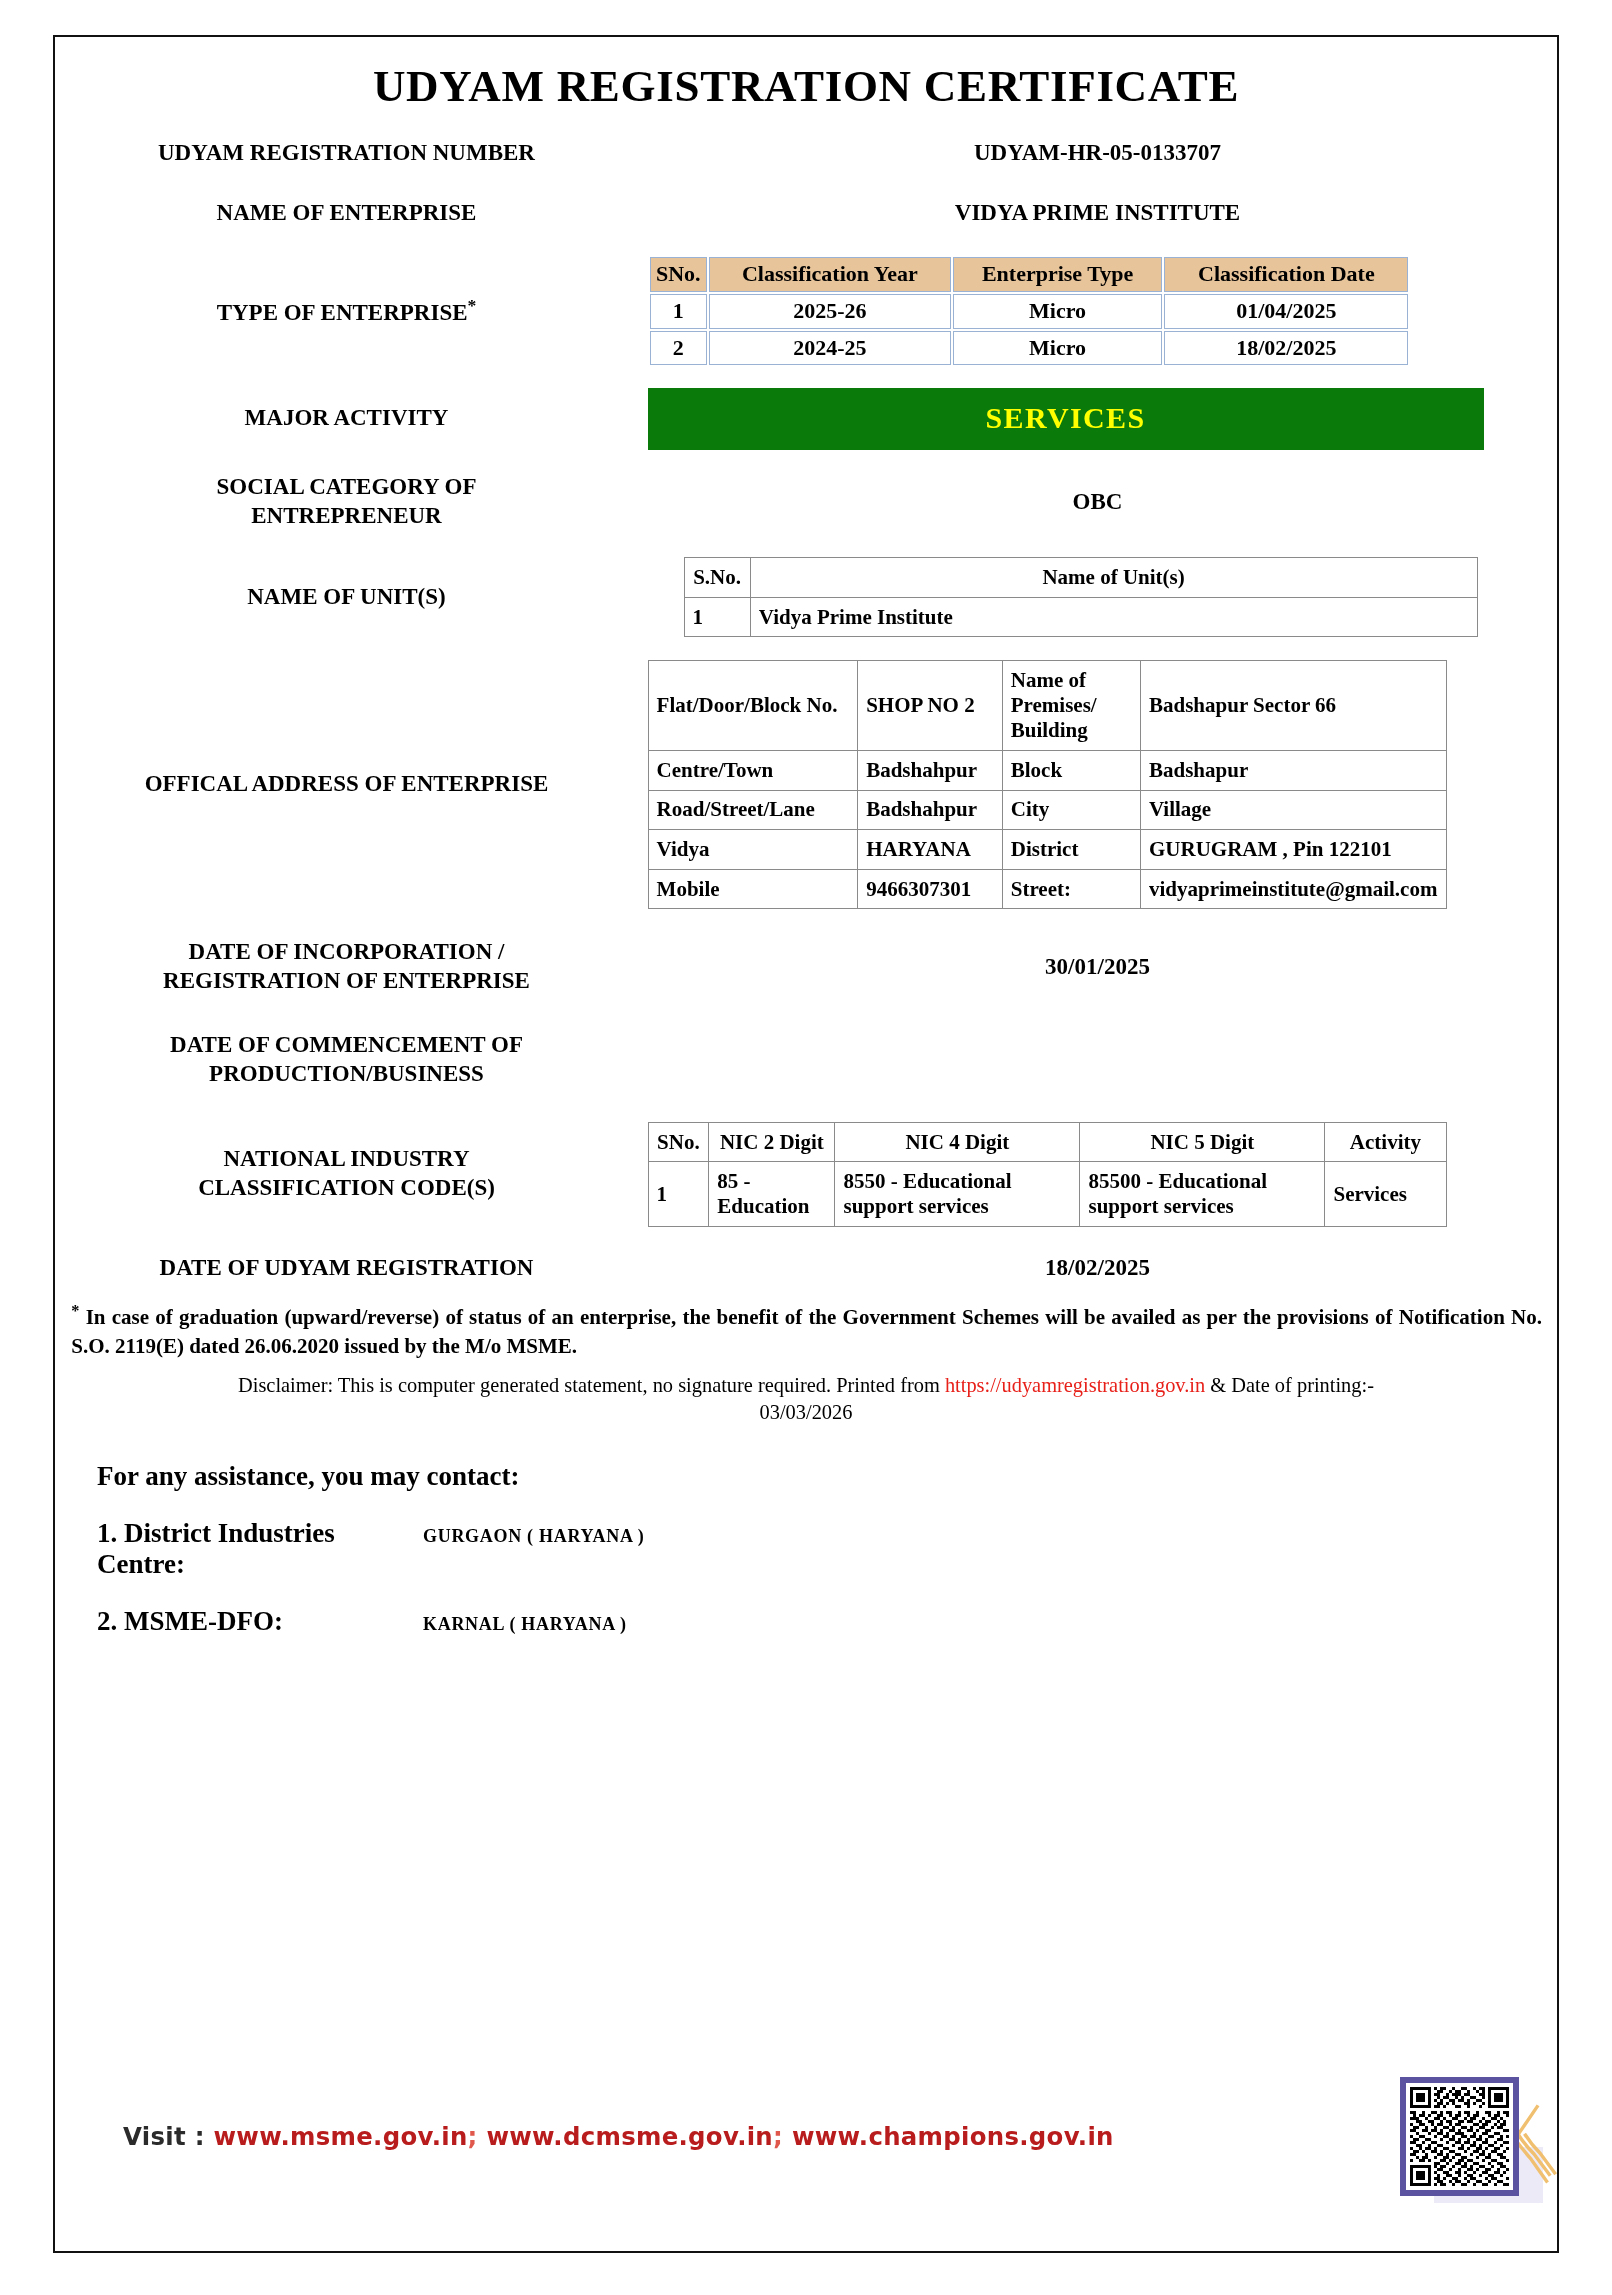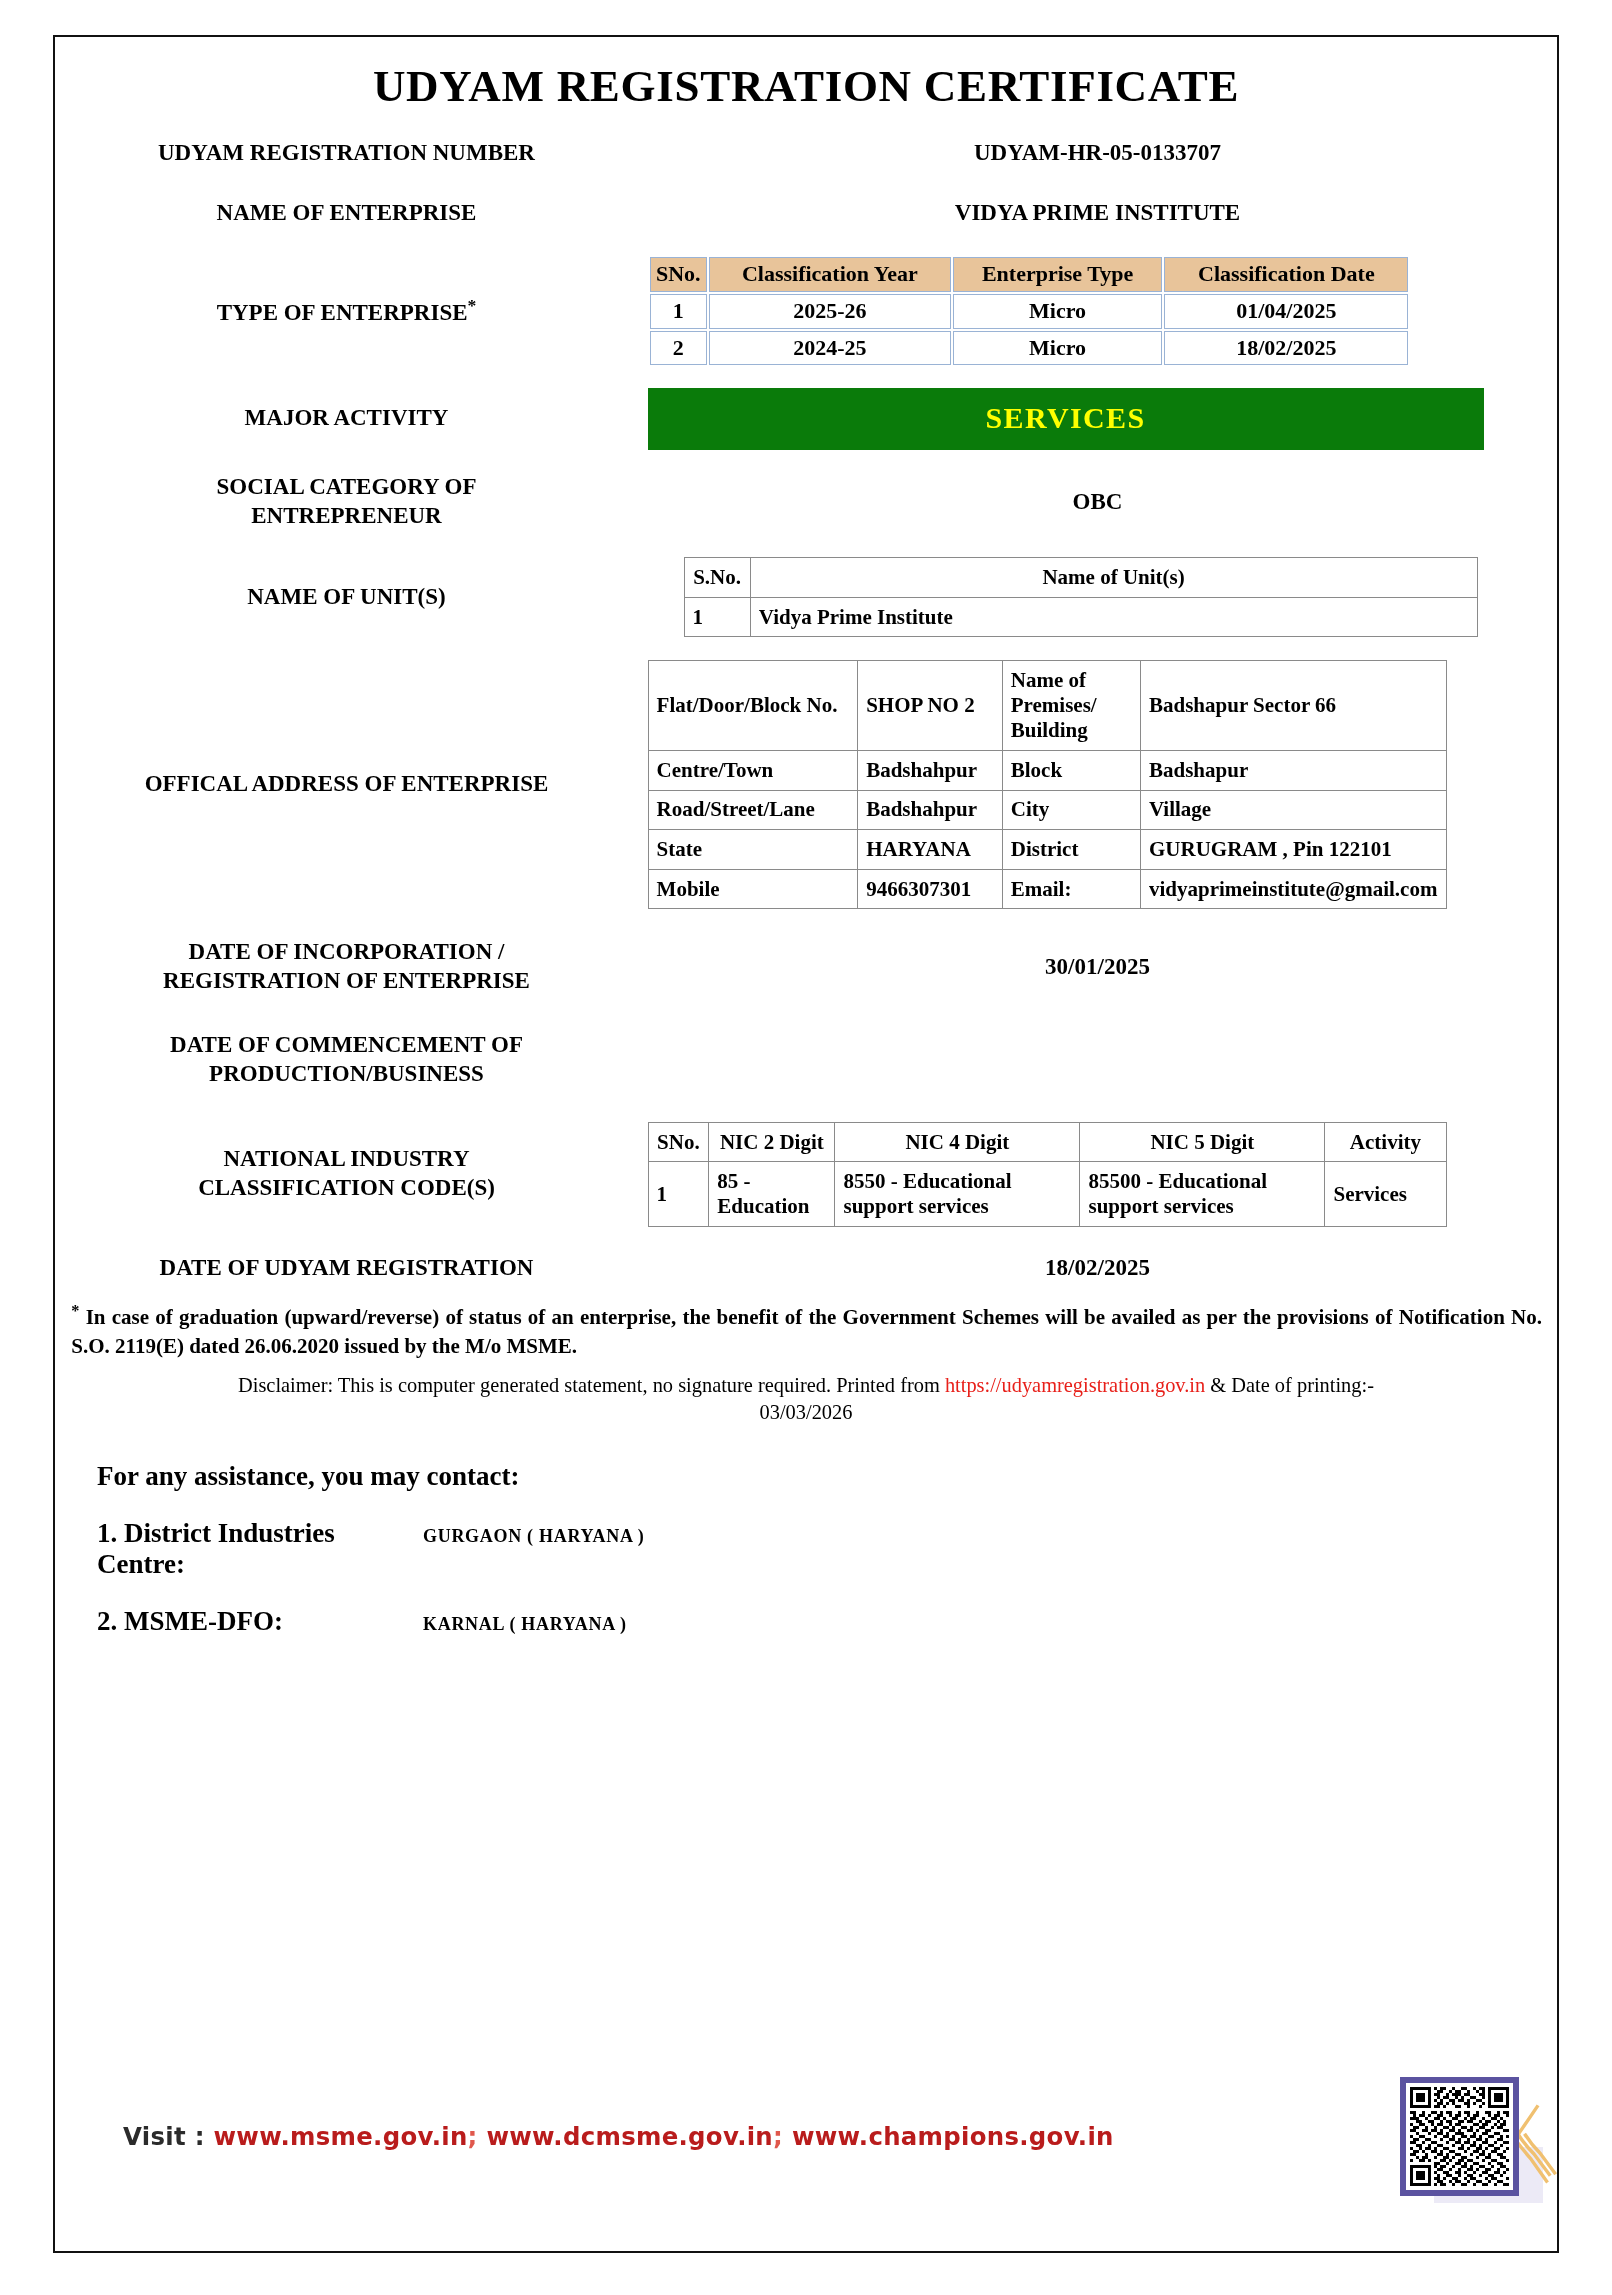--- a/index.html
+++ b/index.html
@@ -338,29 +338,29 @@
             <td>Block</td>
             <td>Badshapur</td>
           </tr>
           <tr>
             <td>Road/Street/Lane</td>
             <td>Badshahpur</td>
             <td>City</td>
             <td>Village</td>
           </tr>
           <tr>
-            <td>State</td>
+            <td>Vidya</td>
             <td>HARYANA</td>
             <td>District</td>
             <td>GURUGRAM , Pin 122101</td>
           </tr>
           <tr>
             <td>Mobile</td>
             <td>9466307301</td>
-            <td>Email:</td>
+            <td>Street:</td>
             <td>vidyaprimeinstitute@gmail.com</td>
           </tr>
         </tbody>
       </table>
     </div>
   </div>
 
   <div class="row row-doi">
     <div class="label-col">
       <div>DATE OF INCORPORATION /</div>

